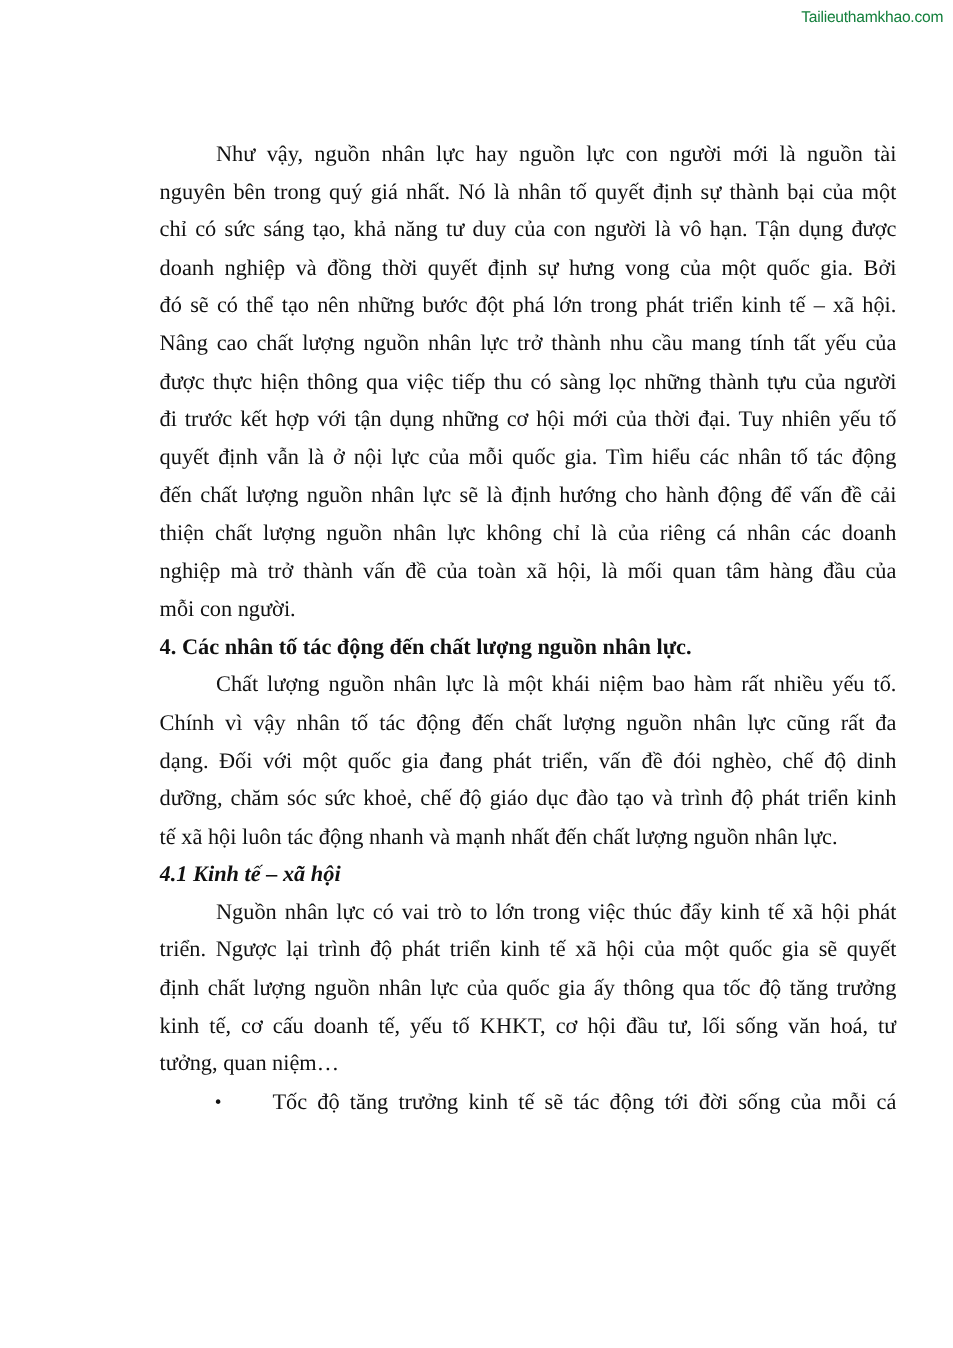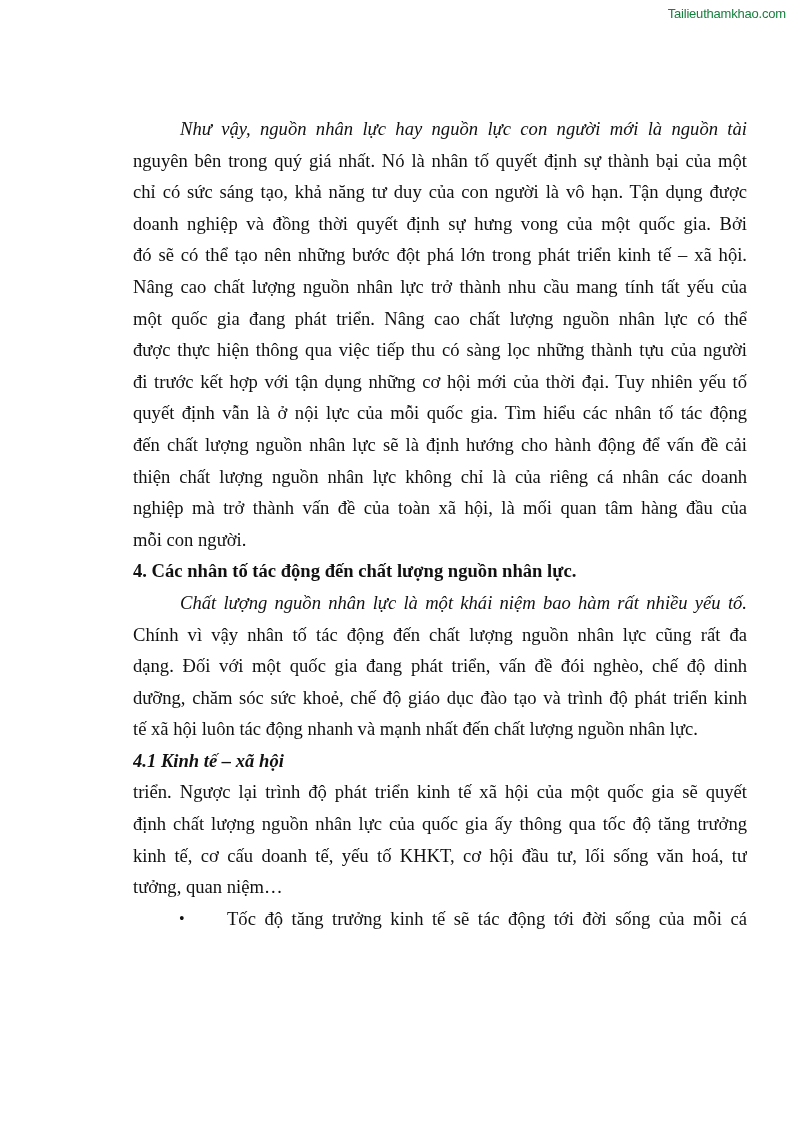--- a/index.html
+++ b/index.html
@@ -14,42 +14,41 @@
     font-family: "Liberation Serif", serif;
     font-size: 18.6px; color: #111111;
   }
   .line {
     height: 31.6px; line-height: 31.6px;
     white-space: nowrap;
     text-align: justify; text-align-last: justify;
     overflow: hidden;
   }
   .line.last { text-align-last: left; }
-  .line.indent { padding-left: 47px; font-style: italic; }
+  .line.indent { padding-left: 47px; }
   .heading-bold { font-weight: bold; text-align-last: left; }
   .heading-italic { font-weight: bold; font-style: italic; text-align-last: left; }
   .bullet-line { display: flex; align-items: center; height: 31.6px; line-height: 31.6px; }
   .bullet-glyph { width: 48px; padding-left: 46px; box-sizing: content-box; font-size: 16px; }
   .bullet-text { flex: 1; white-space: nowrap; text-align: justify; text-align-last: justify; }
 </style>
 </head>
 <body>
 
 <div class="watermark">Tailieuthamkhao.com</div>
 
 <div class="page">
 
   <div>
     <div class="line indent">Như vậy, nguồn nhân lực hay nguồn lực con người mới là nguồn tài</div>
     <div class="line">nguyên bên trong quý giá nhất. Nó là nhân tố quyết định sự thành bại của một</div>
     <div class="line">chỉ có sức sáng tạo, khả năng tư duy của con người là vô hạn. Tận dụng được</div>
     <div class="line">doanh nghiệp và đồng thời quyết định sự hưng vong của một quốc gia. Bởi</div>
     <div class="line">đó sẽ có thể tạo nên những bước đột phá lớn trong phát triển kinh tế – xã hội.</div>
     <div class="line">Nâng cao chất lượng nguồn nhân lực trở thành nhu cầu mang tính tất yếu của</div>
-    <div class="line">một quốc gia đang phát triển. Nâng cao chất lượng nguồn nhân lực có thể</div>
     <div class="line">được thực hiện thông qua việc tiếp thu có sàng lọc những thành tựu của người</div>
     <div class="line">đi trước kết hợp với tận dụng những cơ hội mới của thời đại. Tuy nhiên yếu tố</div>
     <div class="line">quyết định vẫn là ở nội lực của mỗi quốc gia. Tìm hiểu các nhân tố tác động</div>
     <div class="line">đến chất lượng nguồn nhân lực sẽ là định hướng cho hành động để vấn đề cải</div>
     <div class="line">thiện chất lượng nguồn nhân lực không chỉ là của riêng cá nhân các doanh</div>
     <div class="line">nghiệp mà trở thành vấn đề của toàn xã hội, là mối quan tâm hàng đầu của</div>
     <div class="line last">mỗi con người.</div>
   </div>
 
   <div class="line heading-bold">4. Các nhân tố tác động đến chất lượng nguồn nhân lực.</div>
@@ -58,20 +57,21 @@
     <div class="line indent">Chất lượng nguồn nhân lực là một khái niệm bao hàm rất nhiều yếu tố.</div>
     <div class="line">Chính vì vậy nhân tố tác động đến chất lượng nguồn nhân lực cũng rất đa</div>
     <div class="line">dạng. Đối với một quốc gia đang phát triển, vấn đề đói nghèo, chế độ dinh</div>
     <div class="line">dưỡng, chăm sóc sức khoẻ, chế độ giáo dục đào tạo và trình độ phát triển kinh</div>
     <div class="line last">tế xã hội luôn tác động nhanh và mạnh nhất đến chất lượng nguồn nhân lực.</div>
   </div>
 
   <div class="line heading-italic">4.1 Kinh tế – xã hội</div>
 
   <div>
+    <div class="line indent">Nguồn nhân lực có vai trò to lớn trong việc thúc đẩy kinh tế xã hội phát</div>
     <div class="line">triển. Ngược lại trình độ phát triển kinh tế xã hội của một quốc gia sẽ quyết</div>
     <div class="line">định chất lượng nguồn nhân lực của quốc gia ấy thông qua tốc độ tăng trưởng</div>
     <div class="line">kinh tế, cơ cấu doanh tế, yếu tố KHKT, cơ hội đầu tư, lối sống văn hoá, tư</div>
     <div class="line last">tưởng, quan niệm…</div>
   </div>
 
   <div class="bullet-line">
     <span class="bullet-glyph">•</span>
     <span class="bullet-text">Tốc độ tăng trưởng kinh tế sẽ tác động tới đời sống của mỗi cá</span>
   </div>

